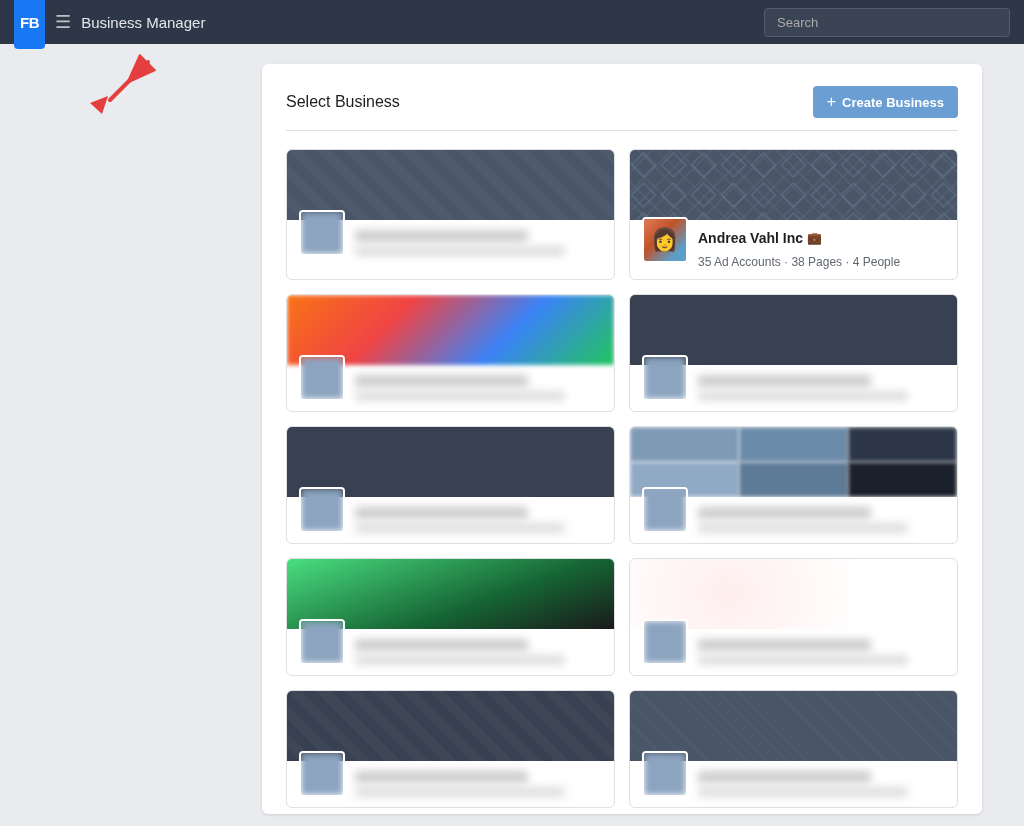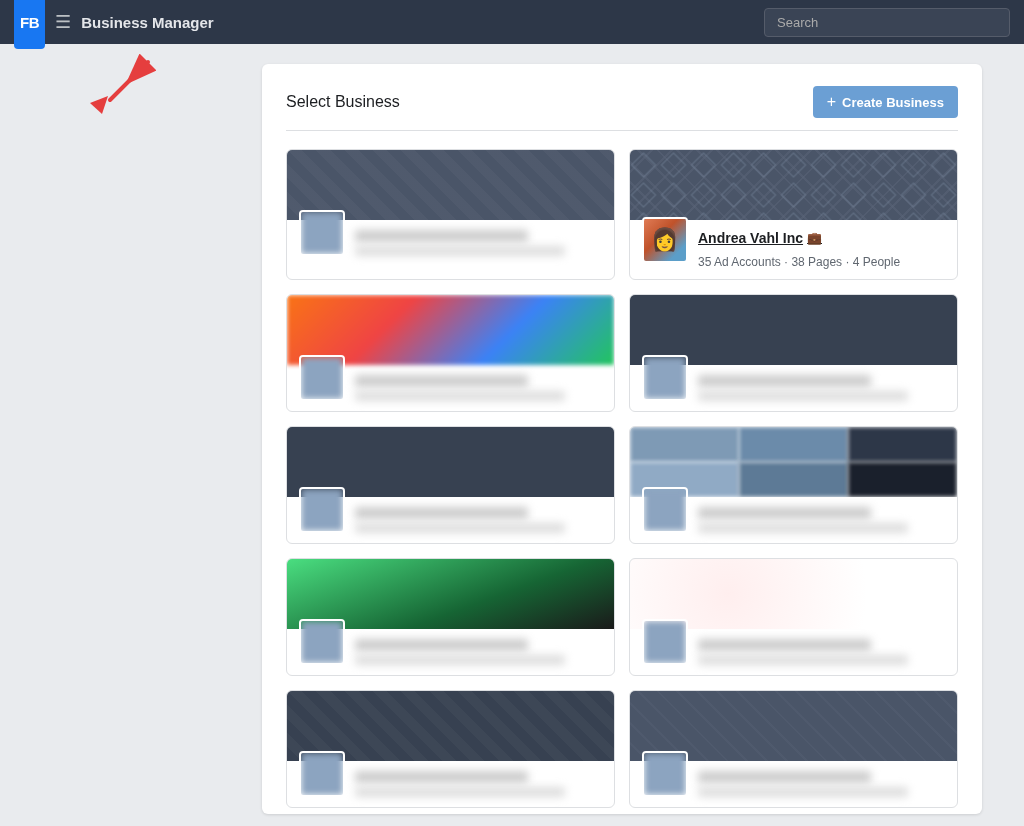--- a/index.html
+++ b/index.html
@@ -35,21 +35,21 @@
       letter-spacing: -0.5px;
     }
     .menu-icon {
       color: #bcc0c4;
       font-size: 18px;
       cursor: pointer;
     }
     .bm-title {
       color: #e4e6ea;
       font-size: 15px;
-      font-weight: 700;
+      font-weight: 400;
     }
     .topnav-search {
       margin-left: auto;
       width: 246px;
     }
     .topnav-search input {
       width: 100%;
       background: #3a4455;
       border: 1px solid #555c6a;
       border-radius: 4px;
@@ -205,21 +205,20 @@
     .biz-details {
       flex: 1;
     }
     .biz-name {
       font-size: 14px;
       font-weight: 600;
       color: #1c1e21;
       display: flex;
       align-items: center;
       gap: 4px;
-      text-decoration: underline;
     }
     .briefcase-icon {
       font-size: 12px;
       color: #606770;
     }
     .biz-meta {
       font-size: 12px;
       color: #606770;
       margin-top: 9px;
     }

